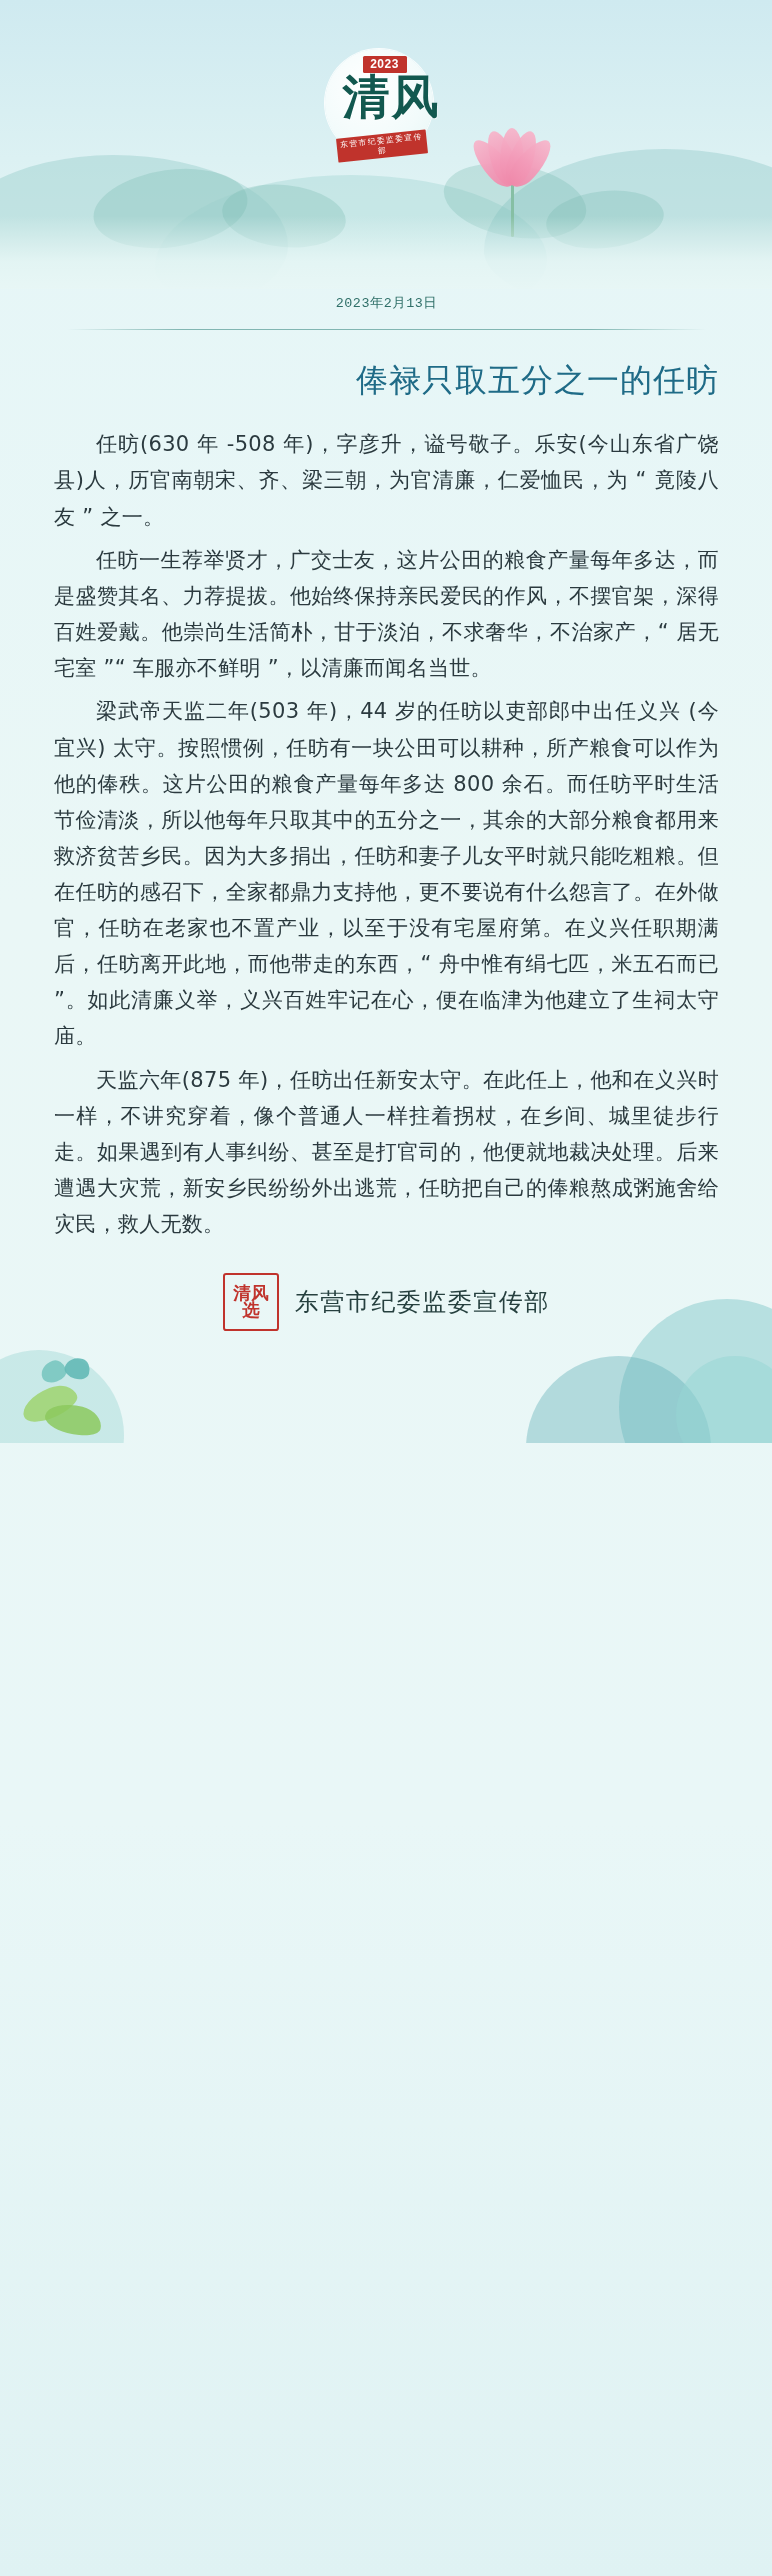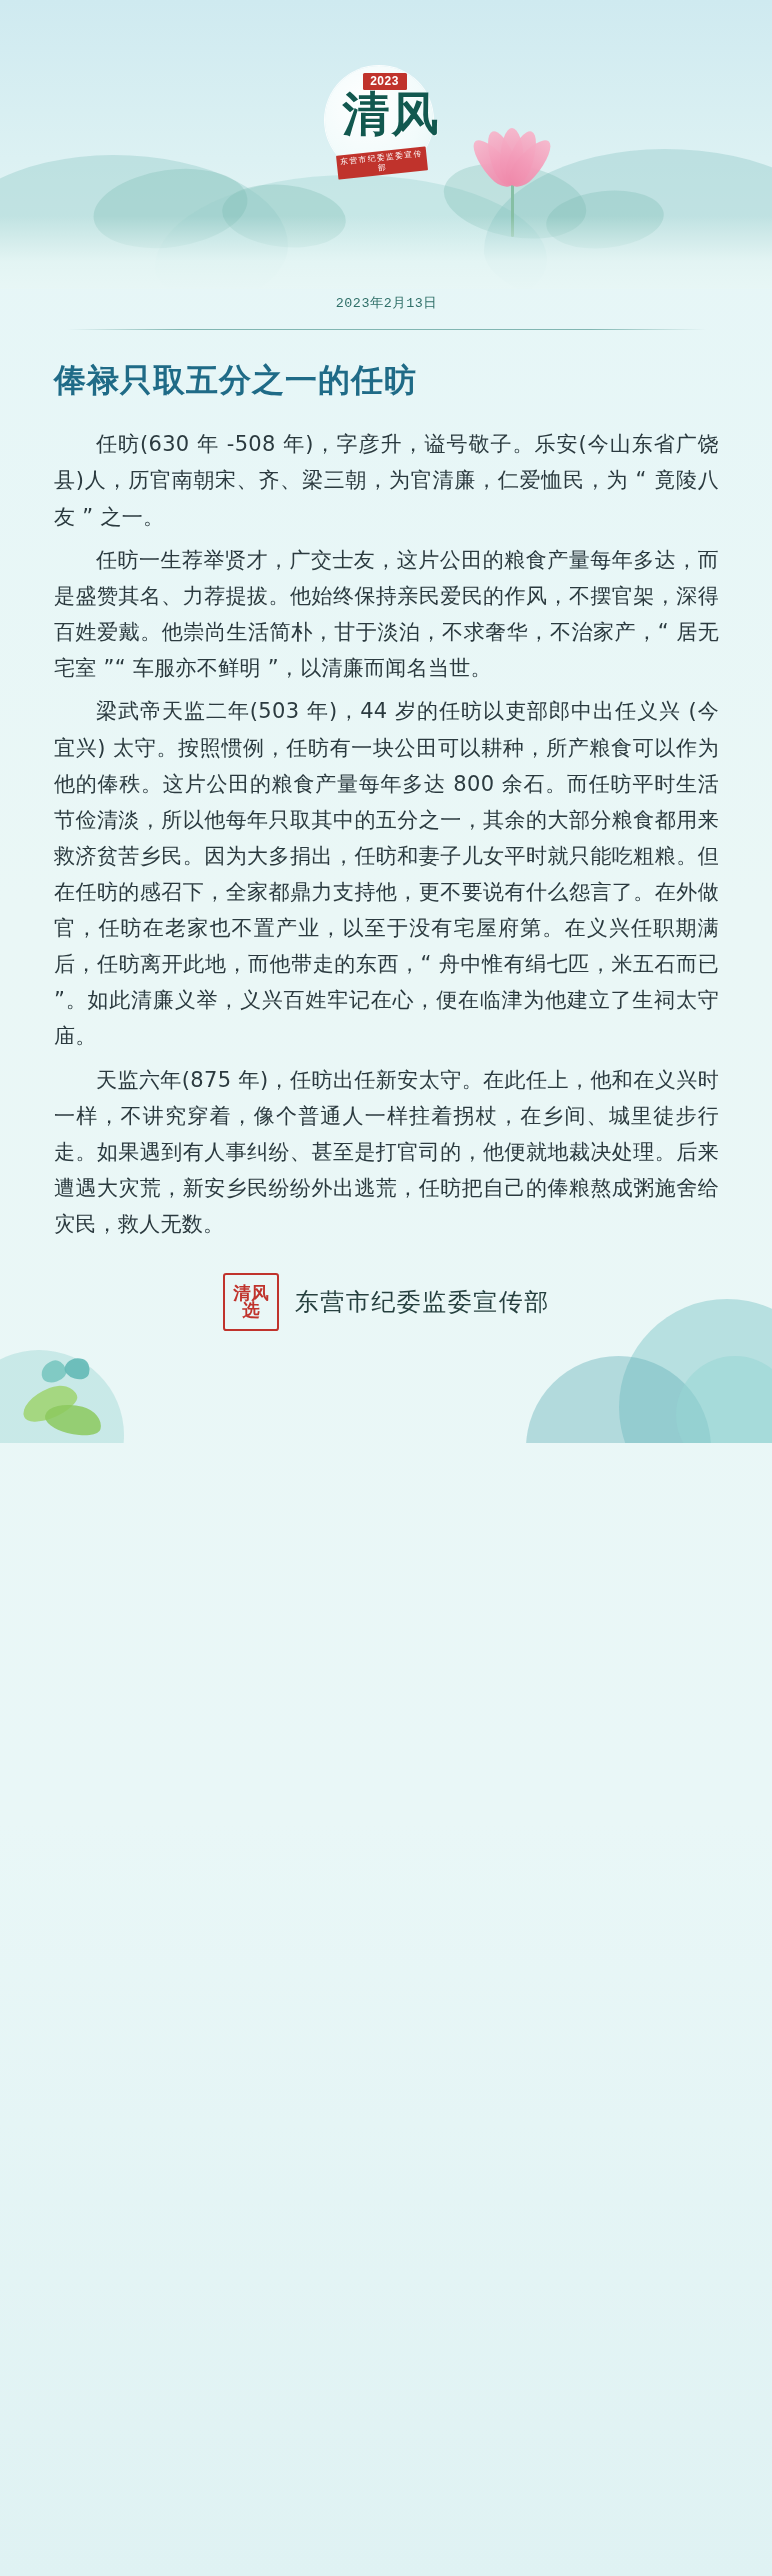--- a/index.html
+++ b/index.html
@@ -83,21 +83,21 @@
     left: 58px; top: 62px;
     width: 2.6px; height: 57px;
     background: #86bfa4;
     border-radius: 1.5px;
   }
 
   
   .logo-wrap {
     position: absolute;
     left: 0; right: 0;
-    top: 62px;
+    top: 45px;
     display: flex;
     justify-content: center;
     text-decoration: underline;
   }
   .logo {
     position: relative;
     width: 222px;
     height: 118px;
   }
   .logo-circle {
@@ -177,23 +177,23 @@
     background: linear-gradient(90deg, rgba(46,130,122,0) 0%, rgba(46,130,122,0.55) 18%, rgba(46,130,122,0.55) 82%, rgba(46,130,122,0) 100%);
   }
 
   
   .article {
     position: relative;
     padding: 0 54px;
   }
   .title {
     margin: 29px 0 23px;
-    text-align: left;
+    text-align: right;
     font-size: 32px;
-    font-weight: bold;
+    font-weight: normal;
     color: #1f6b87;
     letter-spacing: 1px;
     font-family: "DejaVu Serif", serif;
   }
   .body p {
     margin: 0 0 7.2px;
     font-size: 21px;
     line-height: 1.72;
     color: #2b3a3f;
     text-align: justify;

